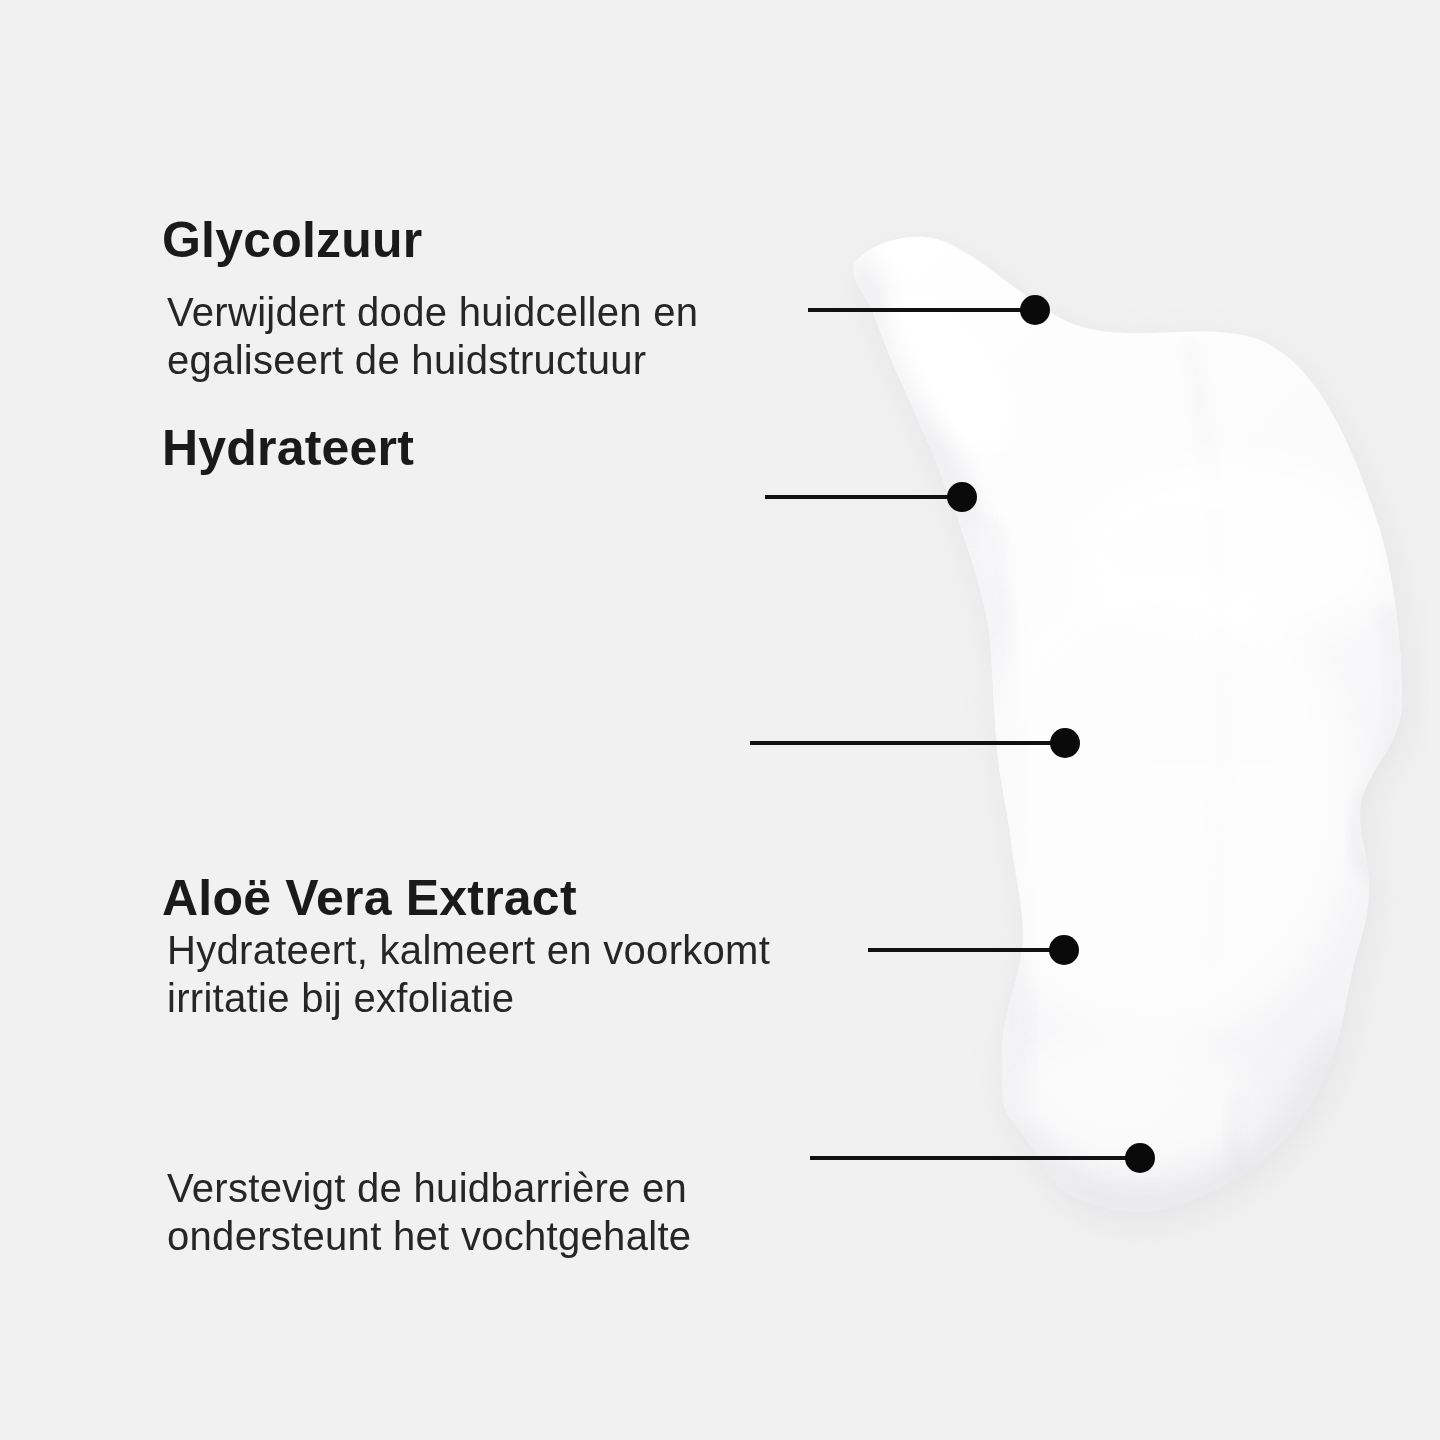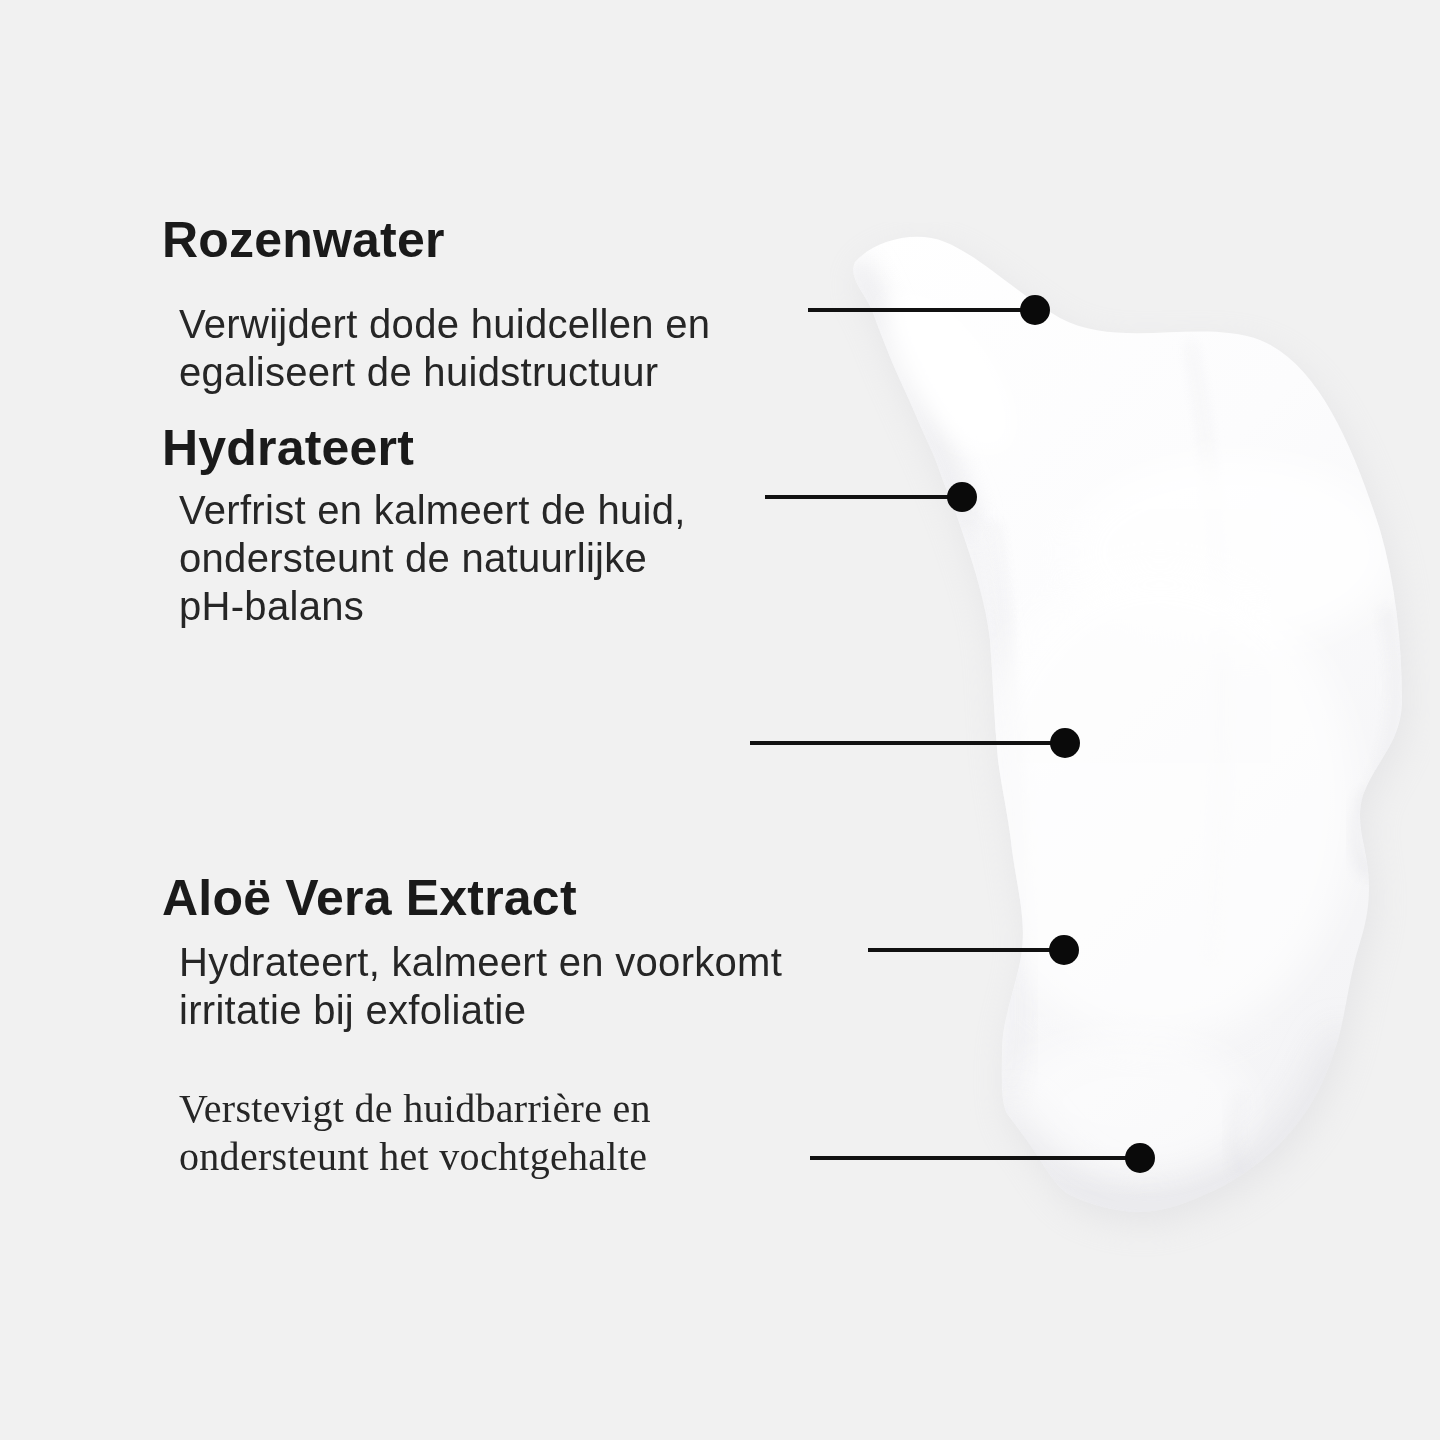--- a/index.html
+++ b/index.html
@@ -33,21 +33,21 @@
     font-weight: 700;
     letter-spacing: 0.2px;
     color: var(--color-heading, #1a1a1a);
     z-index: 3;
     white-space: nowrap;
   }
 
   .ingredient-desc {
     position: absolute;
     left: 163px;
-    margin: 16px;
+    margin: 4px;
     width: 720px;
     font-size: 40px;
     line-height: 48px;
     font-weight: 400;
     letter-spacing: 0.3px;
     color: var(--color-body, #262626);
     white-space: pre-line;
     z-index: 3;
   }
 
@@ -172,30 +172,27 @@
   <div class="callout" style="left:868px; top:935px; width:211px;">
     <div class="callout-line"></div>
     <div class="callout-dot"></div>
   </div>
 
   <div class="callout" style="left:810px; top:1143px; width:345px;">
     <div class="callout-line"></div>
     <div class="callout-dot"></div>
   </div>
 
-  <h2 class="ingredient-name" style="top:210px;">Rozenwater</h2>
+  <h2 class="ingredient-name" style="top:210px;">Glycolzuur</h2>
   <p class="ingredient-desc" style="top:284px;">Verwijdert dode huidcellen en
 egaliseert de huidstructuur</p>
 
   <h2 class="ingredient-name" style="top:418px;">Hydrateert</h2>
-  <p class="ingredient-desc" style="top:470px;">Verfrist en kalmeert de huid,
-ondersteunt de natuurlijke
-pH-balans</p>
 
 
   <h2 class="ingredient-name" style="top:868px;">Aloë Vera Extract</h2>
   <p class="ingredient-desc" style="top:922px;">Hydrateert, kalmeert en voorkomt
 irritatie bij exfoliatie</p>
 
-  <p class="ingredient-desc" style="top:1069px;font-family:Liberation Serif, serif;">Verstevigt de huidbarrière en
+  <p class="ingredient-desc" style="top:1160px;">Verstevigt de huidbarrière en
 ondersteunt het vochtgehalte</p>
 
 </div>
 
 </body></html>

